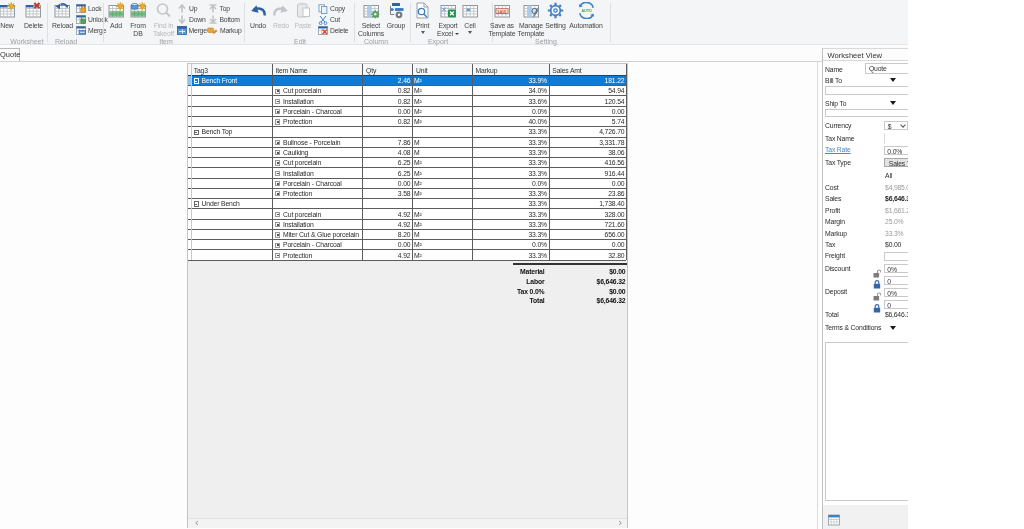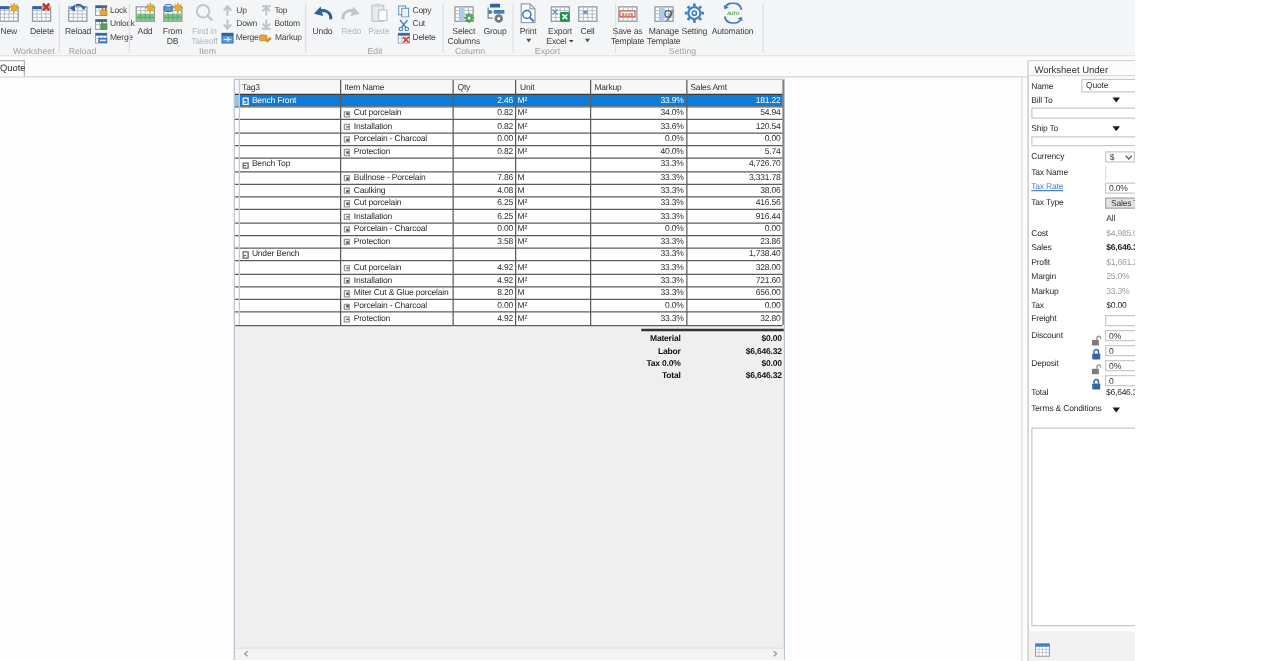--- a/index.html
+++ b/index.html
@@ -482,21 +482,21 @@
 <div class="abs" style="left:188px;top:517.5px;width:439px;height:10px;background:#f3f3f3;border-top:1px solid #e2e2e2"></div>
 <svg class="abs" style="left:194px;top:519.5px" width="6" height="6" viewBox="0 0 6 6">
       <path d="M4 1L1.7 3L4 5" stroke="#9a9a9a" fill="none"></path>
     </svg>
 <svg class="abs" style="left:617px;top:519.5px" width="6" height="6" viewBox="0 0 6 6">
       <path d="M2 1l2.3 2L2 5" stroke="#9a9a9a" fill="none"></path>
     </svg>
 <div class="abs" style="left:817px;top:61px;width:1px;height:468px;background:#dcdcdc"></div>
 <div class="abs" style="left:822px;top:48px;width:202px;height:481px;background:#fff;border-left:1px solid #c0c0c0"></div>
 <div class="abs" style="left:823px;top:48px;width:201px;height:13.4px;background:#fcfcfc;border-top:1px solid #d9d9d9;border-bottom:1px solid #d9d9d9"></div>
-<div class="abs" style="left:827.5px;top:51px;font-size:7.6px;color:#333">Worksheet Under</div>
+<div class="abs" style="left:827.5px;top:51px;font-size:7.6px;color:#333">Worksheet View</div>
 <div class="abs" style="left:1008.8px;top:52.6px;width:4.4px;height:4.4px;border:1.1px solid #555"></div>
 <svg class="abs" style="left:1019.5px;top:52.3px" width="6" height="6" viewBox="0 0 6 6">
       <path d="M0.5 0.5l5 5M5.5 0.5l-5 5" stroke="#555" stroke-width="1"></path>
     </svg>
 <div class="plab" style="top:65.5px;">Name</div>
 <div class="pin" style="left:864.9px;top:62.5px;width:157.6px;height:11.5px">
       <span style="position:absolute;left:3px;top:1.4px">Quote</span>
     </div>
 <div class="plab" style="top:76.5px;">Bill To</div>
 <div class="tri" style="left:890.3px;top:78.2px"></div>

